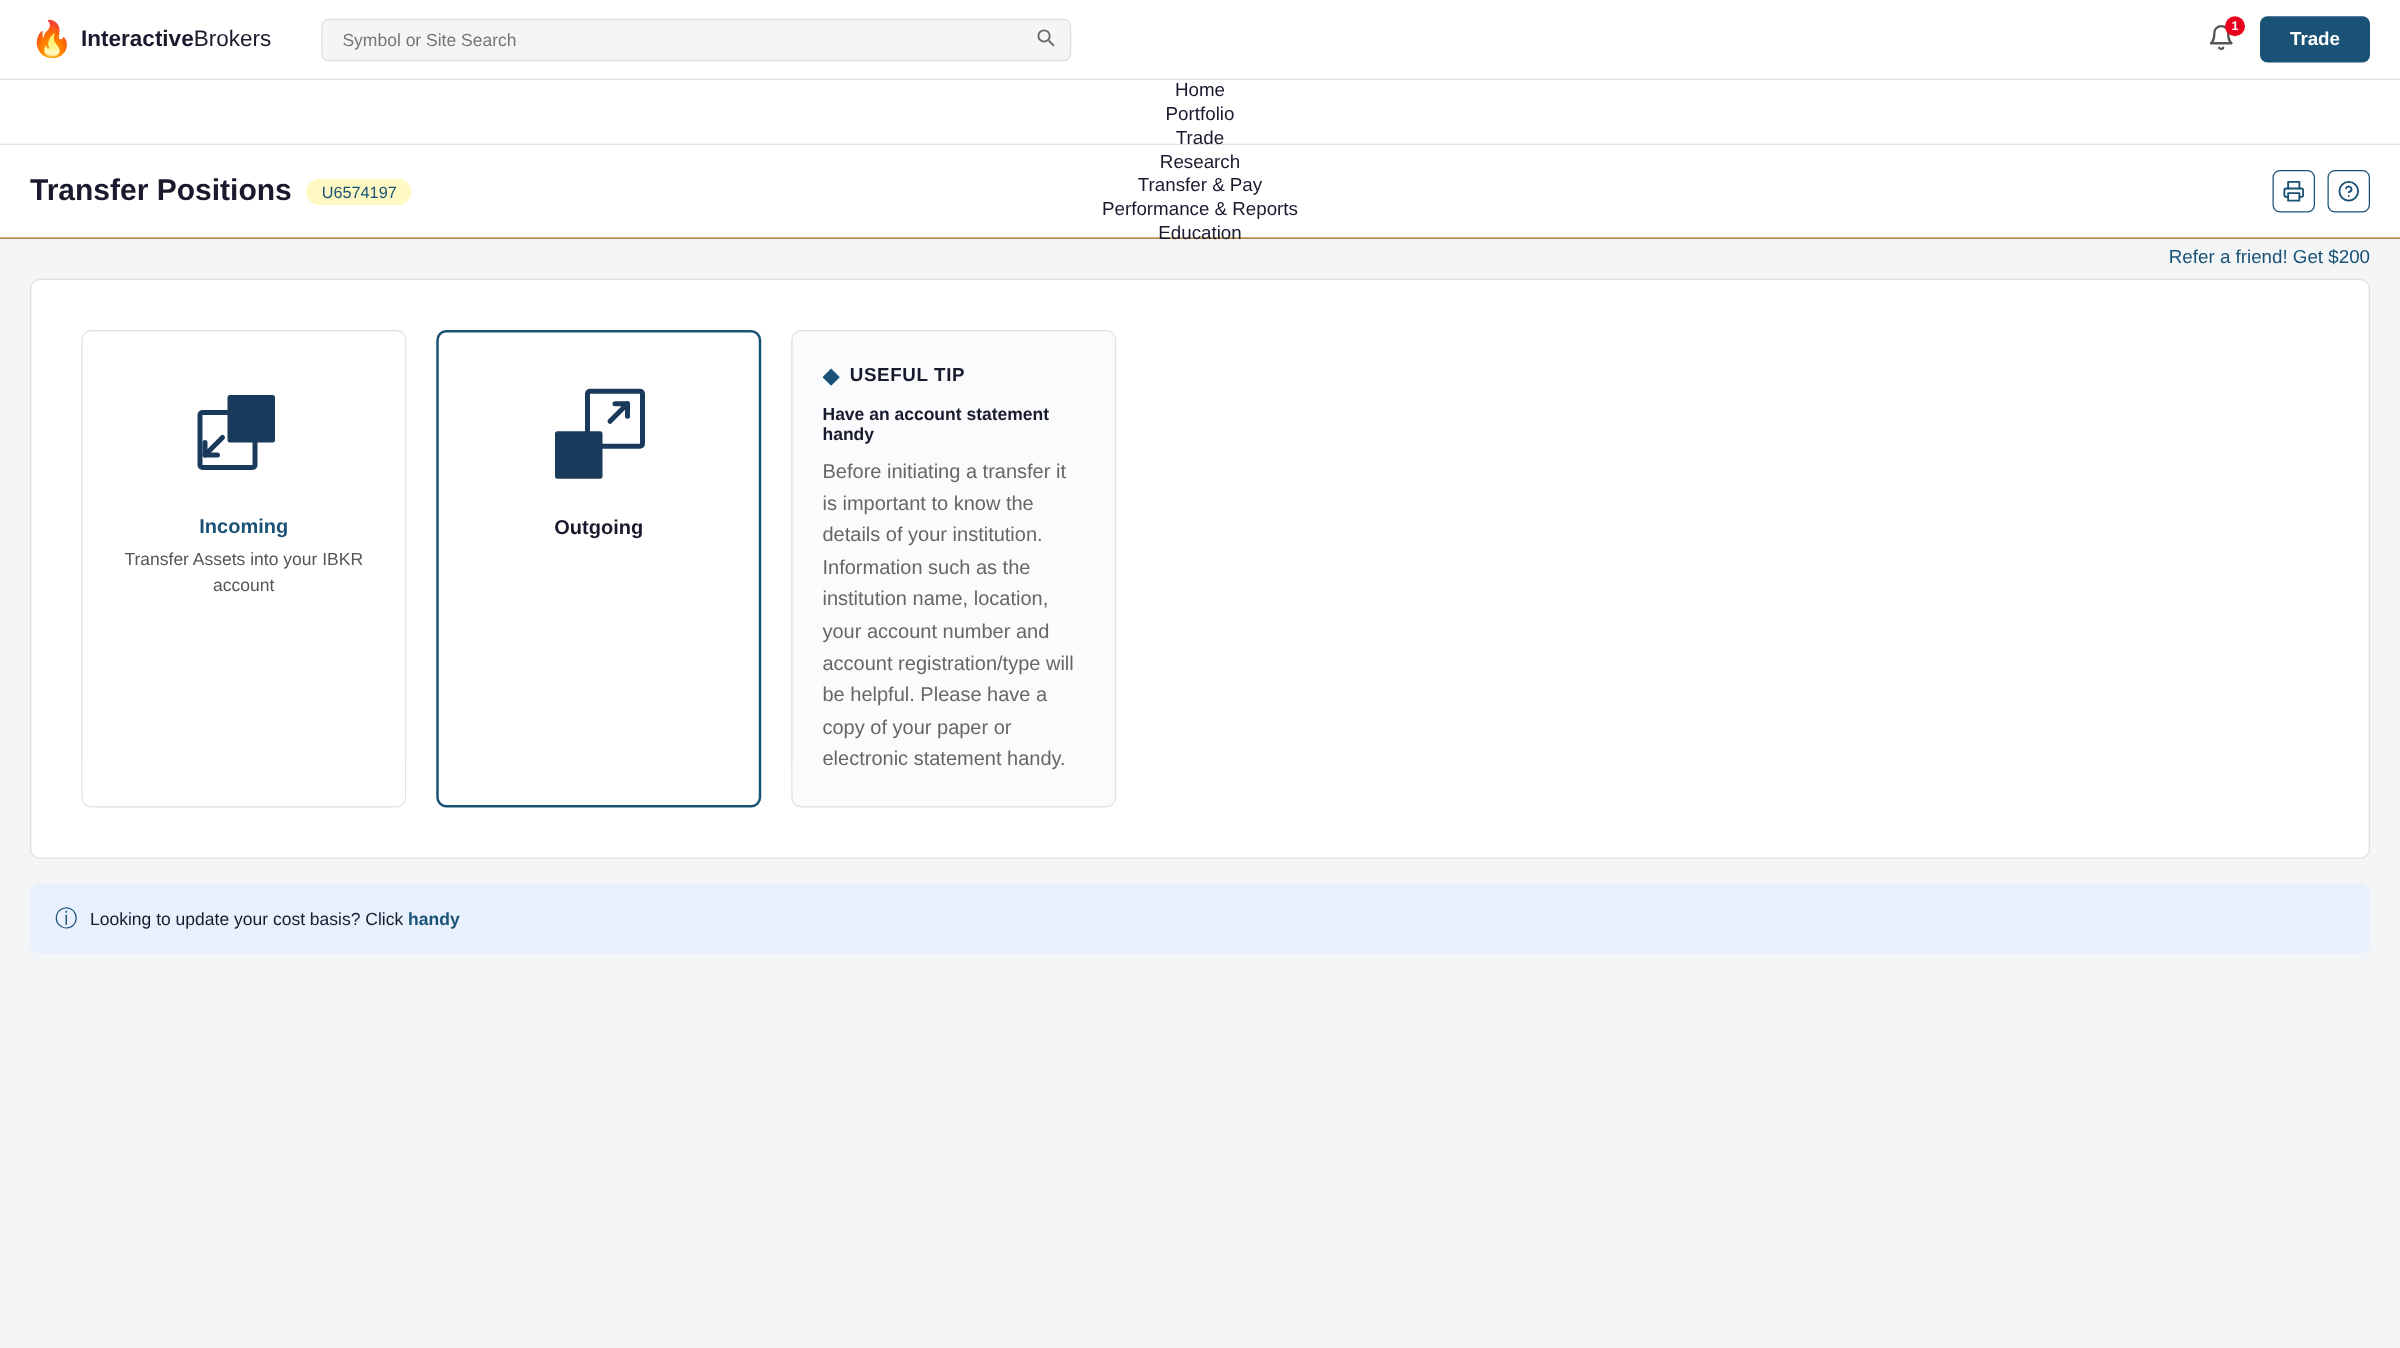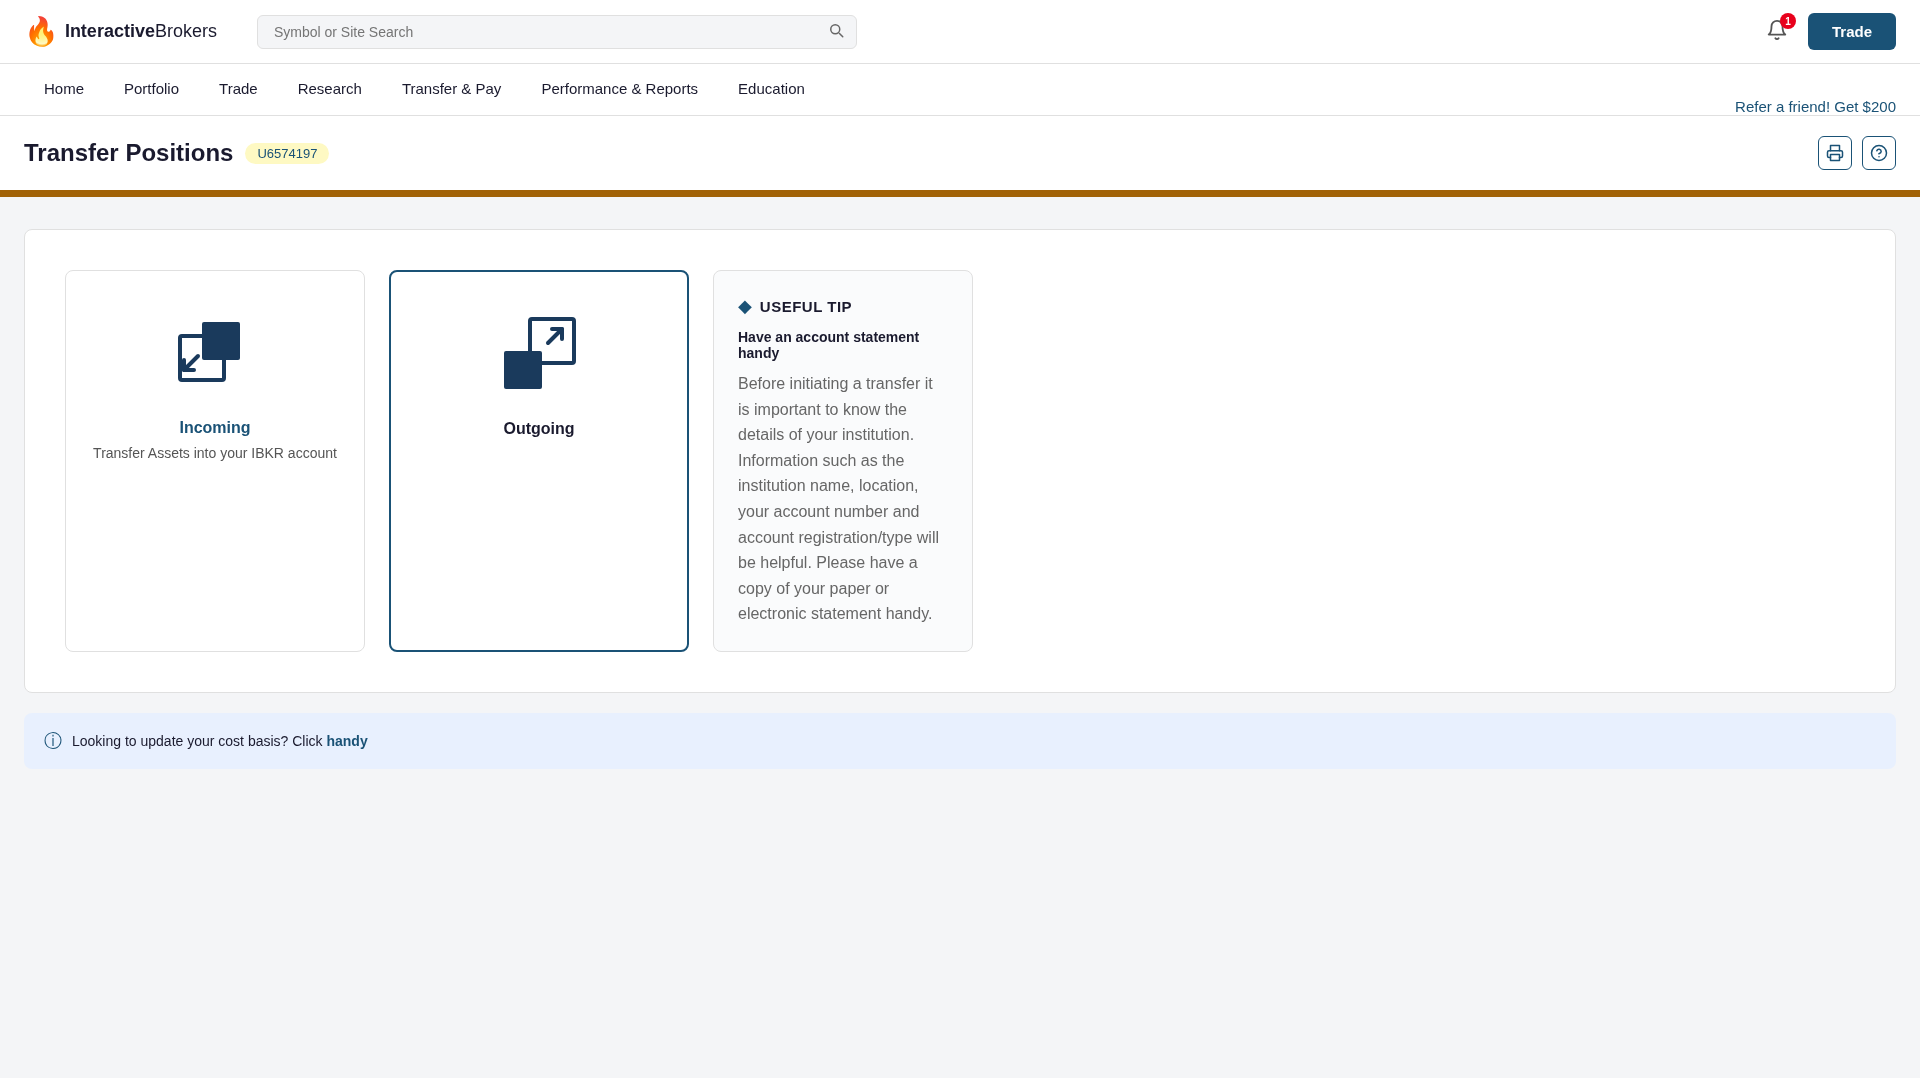--- a/index.html
+++ b/index.html
@@ -96,23 +96,24 @@
       font-weight: 600;
       cursor: pointer;
     }
 
     
     .nav {
       background: #fff;
       border-bottom: 1px solid #e0e0e0;
       padding: 0 24px;
       display: flex;
-      align-items: flex-end;
+      align-items: center;
       height: 52px;
       gap: 0;
+      flex-direction: column;
     }
     .nav-item {
       padding: 0 20px;
       height: 52px;
       display: flex;
       align-items: center;
       font-size: 15px;
       color: #1a1a2e;
       cursor: pointer;
       text-decoration: none;
@@ -124,21 +125,21 @@
       color: #1a5276;
       font-size: 15px;
       font-weight: 500;
       cursor: pointer;
       text-decoration: none;
     }
 
     
     .page-header {
       background: #fff;
-      border-bottom: 7px solid #a16207;
+      border-bottom: 1px solid #a16207;
       padding: 20px 24px;
       display: flex;
       align-items: center;
       justify-content: space-between;
     }
     .page-title-area {
       display: flex;
       align-items: center;
       gap: 12px;
     }
@@ -189,21 +190,21 @@
     .transfer-options {
       display: flex;
       gap: 24px;
       justify-content: flex-start;
       align-items: stretch;
     }
     .transfer-card {
       border: 1px solid #e0e0e0;
       border-radius: 8px;
       padding: 32px 24px;
-      width: 300px;
+      width: 260px;
       display: flex;
       flex-direction: column;
       align-items: center;
       text-align: center;
       cursor: pointer;
       transition: border-color 0.15s;
     }
     .transfer-card.selected {
       border: 2px solid #1a5276;
     }

